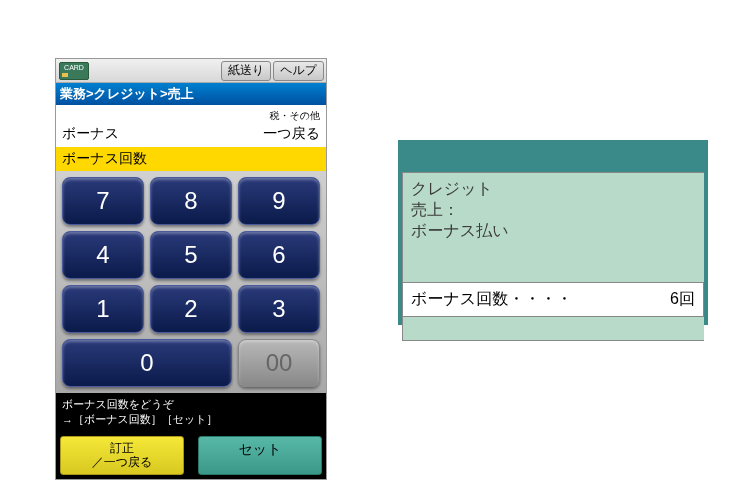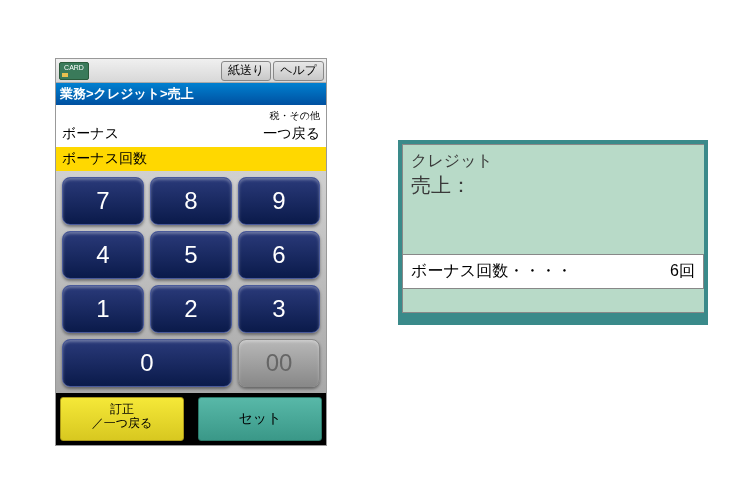--- a/index.html
+++ b/index.html
@@ -131,49 +131,50 @@
       text-align: center;
       cursor: pointer;
       line-height: 1.2;
     }
     .btn-set {
       flex: 1;
       background: linear-gradient(#58b8a8, #3a9888);
       border: 1px solid #2a7868;
       border-radius: 3px;
       font-size: 14px;
-      padding: 12px 2px;
+      padding: 4px 2px;
       text-align: center;
       cursor: pointer;
     }
     .receipt {
       position: absolute;
       left: 398px;
       top: 140px;
       width: 310px;
       height: 185px;
       background: #3a8a8a;
       padding: 4px;
     }
     .receipt-top {
       background: #b8dac8;
       padding: 6px 8px;
       height: 110px;
       text-align: left;
       border-left: 1px solid #888;
       border-top: 1px solid #888;
+      margin-top: 28px;
     }
     .rc-line1 {
       font-size: 16px;
       color: #3a3a3a;
     }
     .rc-line2 {
       display: flex;
       justify-content: space-between;
-      font-size: 20px;
+      font-size: 16px;
       color: #3a3a3a;
       flex-direction: column;
     }
     .receipt-mid {
       background: #fff;
       padding: 6px 8px;
       font-size: 16px;
       display: flex;
       justify-content: space-between;
       border: 1px solid #888;
@@ -211,32 +212,37 @@
     <button class="key">9</button>
     <button class="key">4</button>
     <button class="key">5</button>
     <button class="key">6</button>
     <button class="key">1</button>
     <button class="key">2</button>
     <button class="key">3</button>
     <button class="key key-zero">0</button>
     <button class="key key-00">00</button>
   </div>
+  <div class="prompt">
+    <div>ボーナス回数をどうぞ</div>
+    <div>→［ボーナス回数］［セット］</div>
+  </div>
   <div class="bottom-btns">
     <div class="btn-correct" style="white-space:pre-line">訂正
 ／一つ戻る</div>
     <div class="btn-set">セット</div>
   </div>
 </div>
 
 <div class="receipt">
   <div class="receipt-top">
     <div class="rc-line1">クレジット</div>
     <div class="rc-line2">
       <span>売上：</span>
+      <span>ボーナス払い</span>
     </div>
   </div>
   <div class="receipt-mid">
     <span>ボーナス回数・・・・</span>
     <span>6回</span>
   </div>
   <div class="receipt-bot"></div>
 </div>
 
 </body></html>

